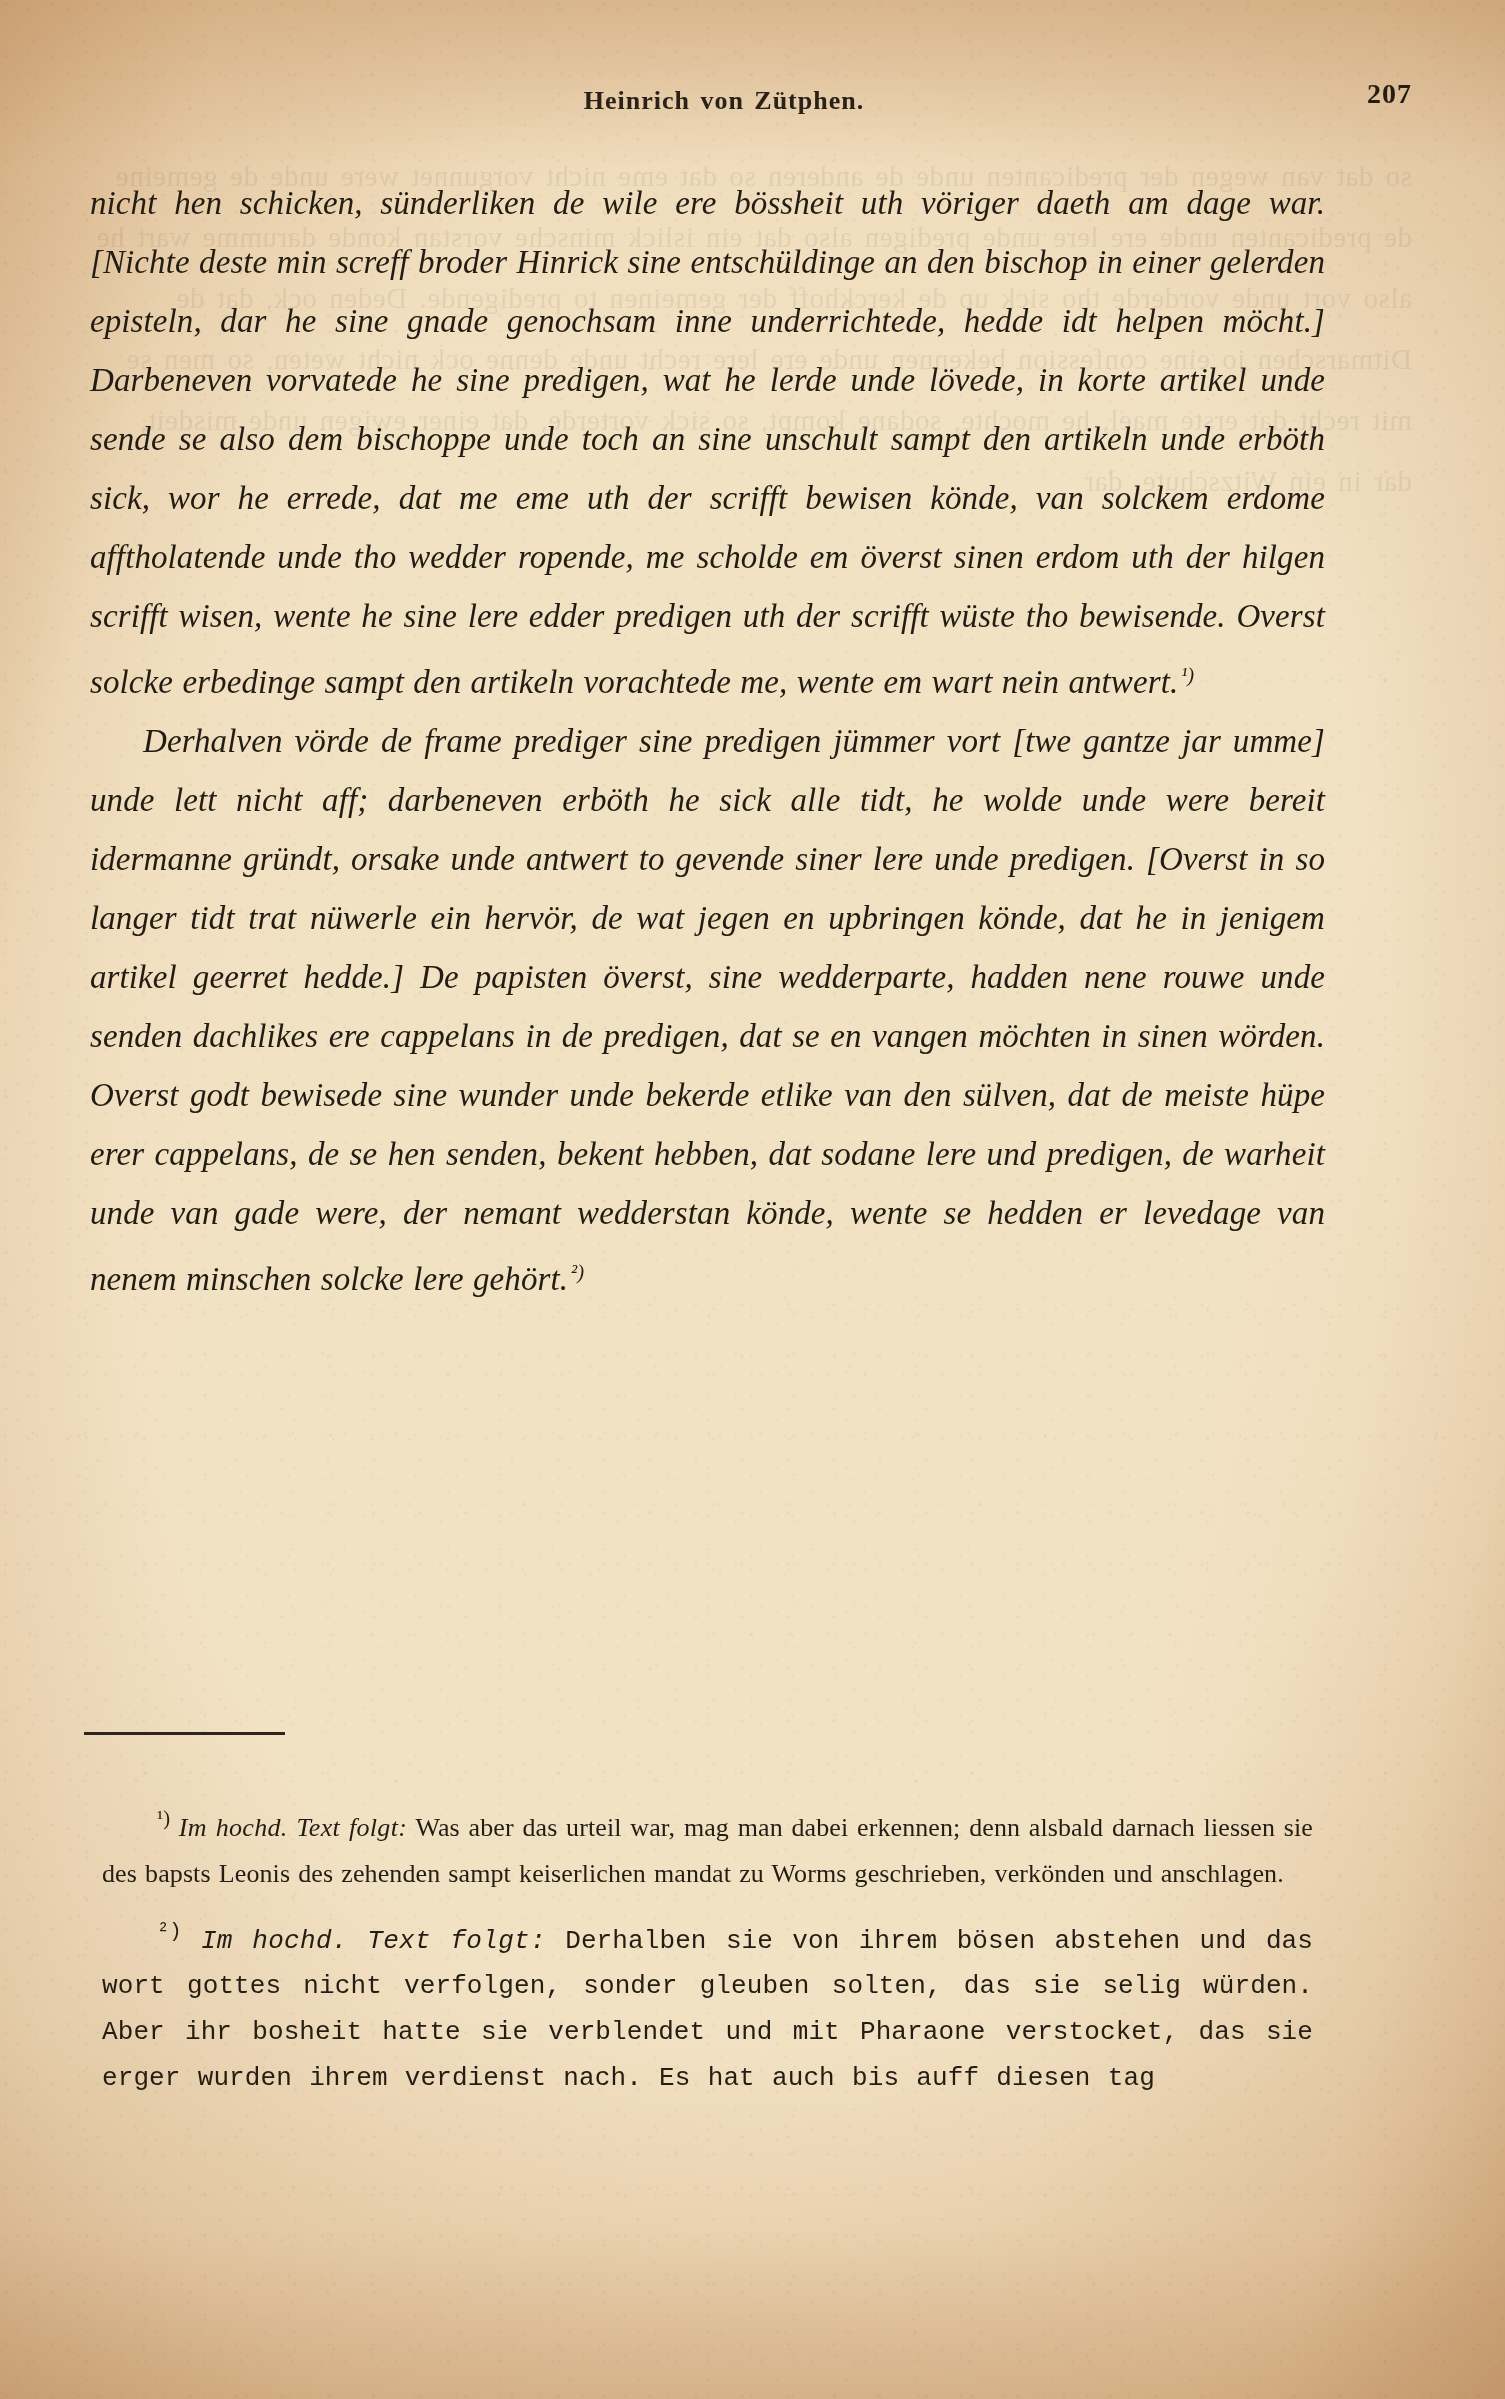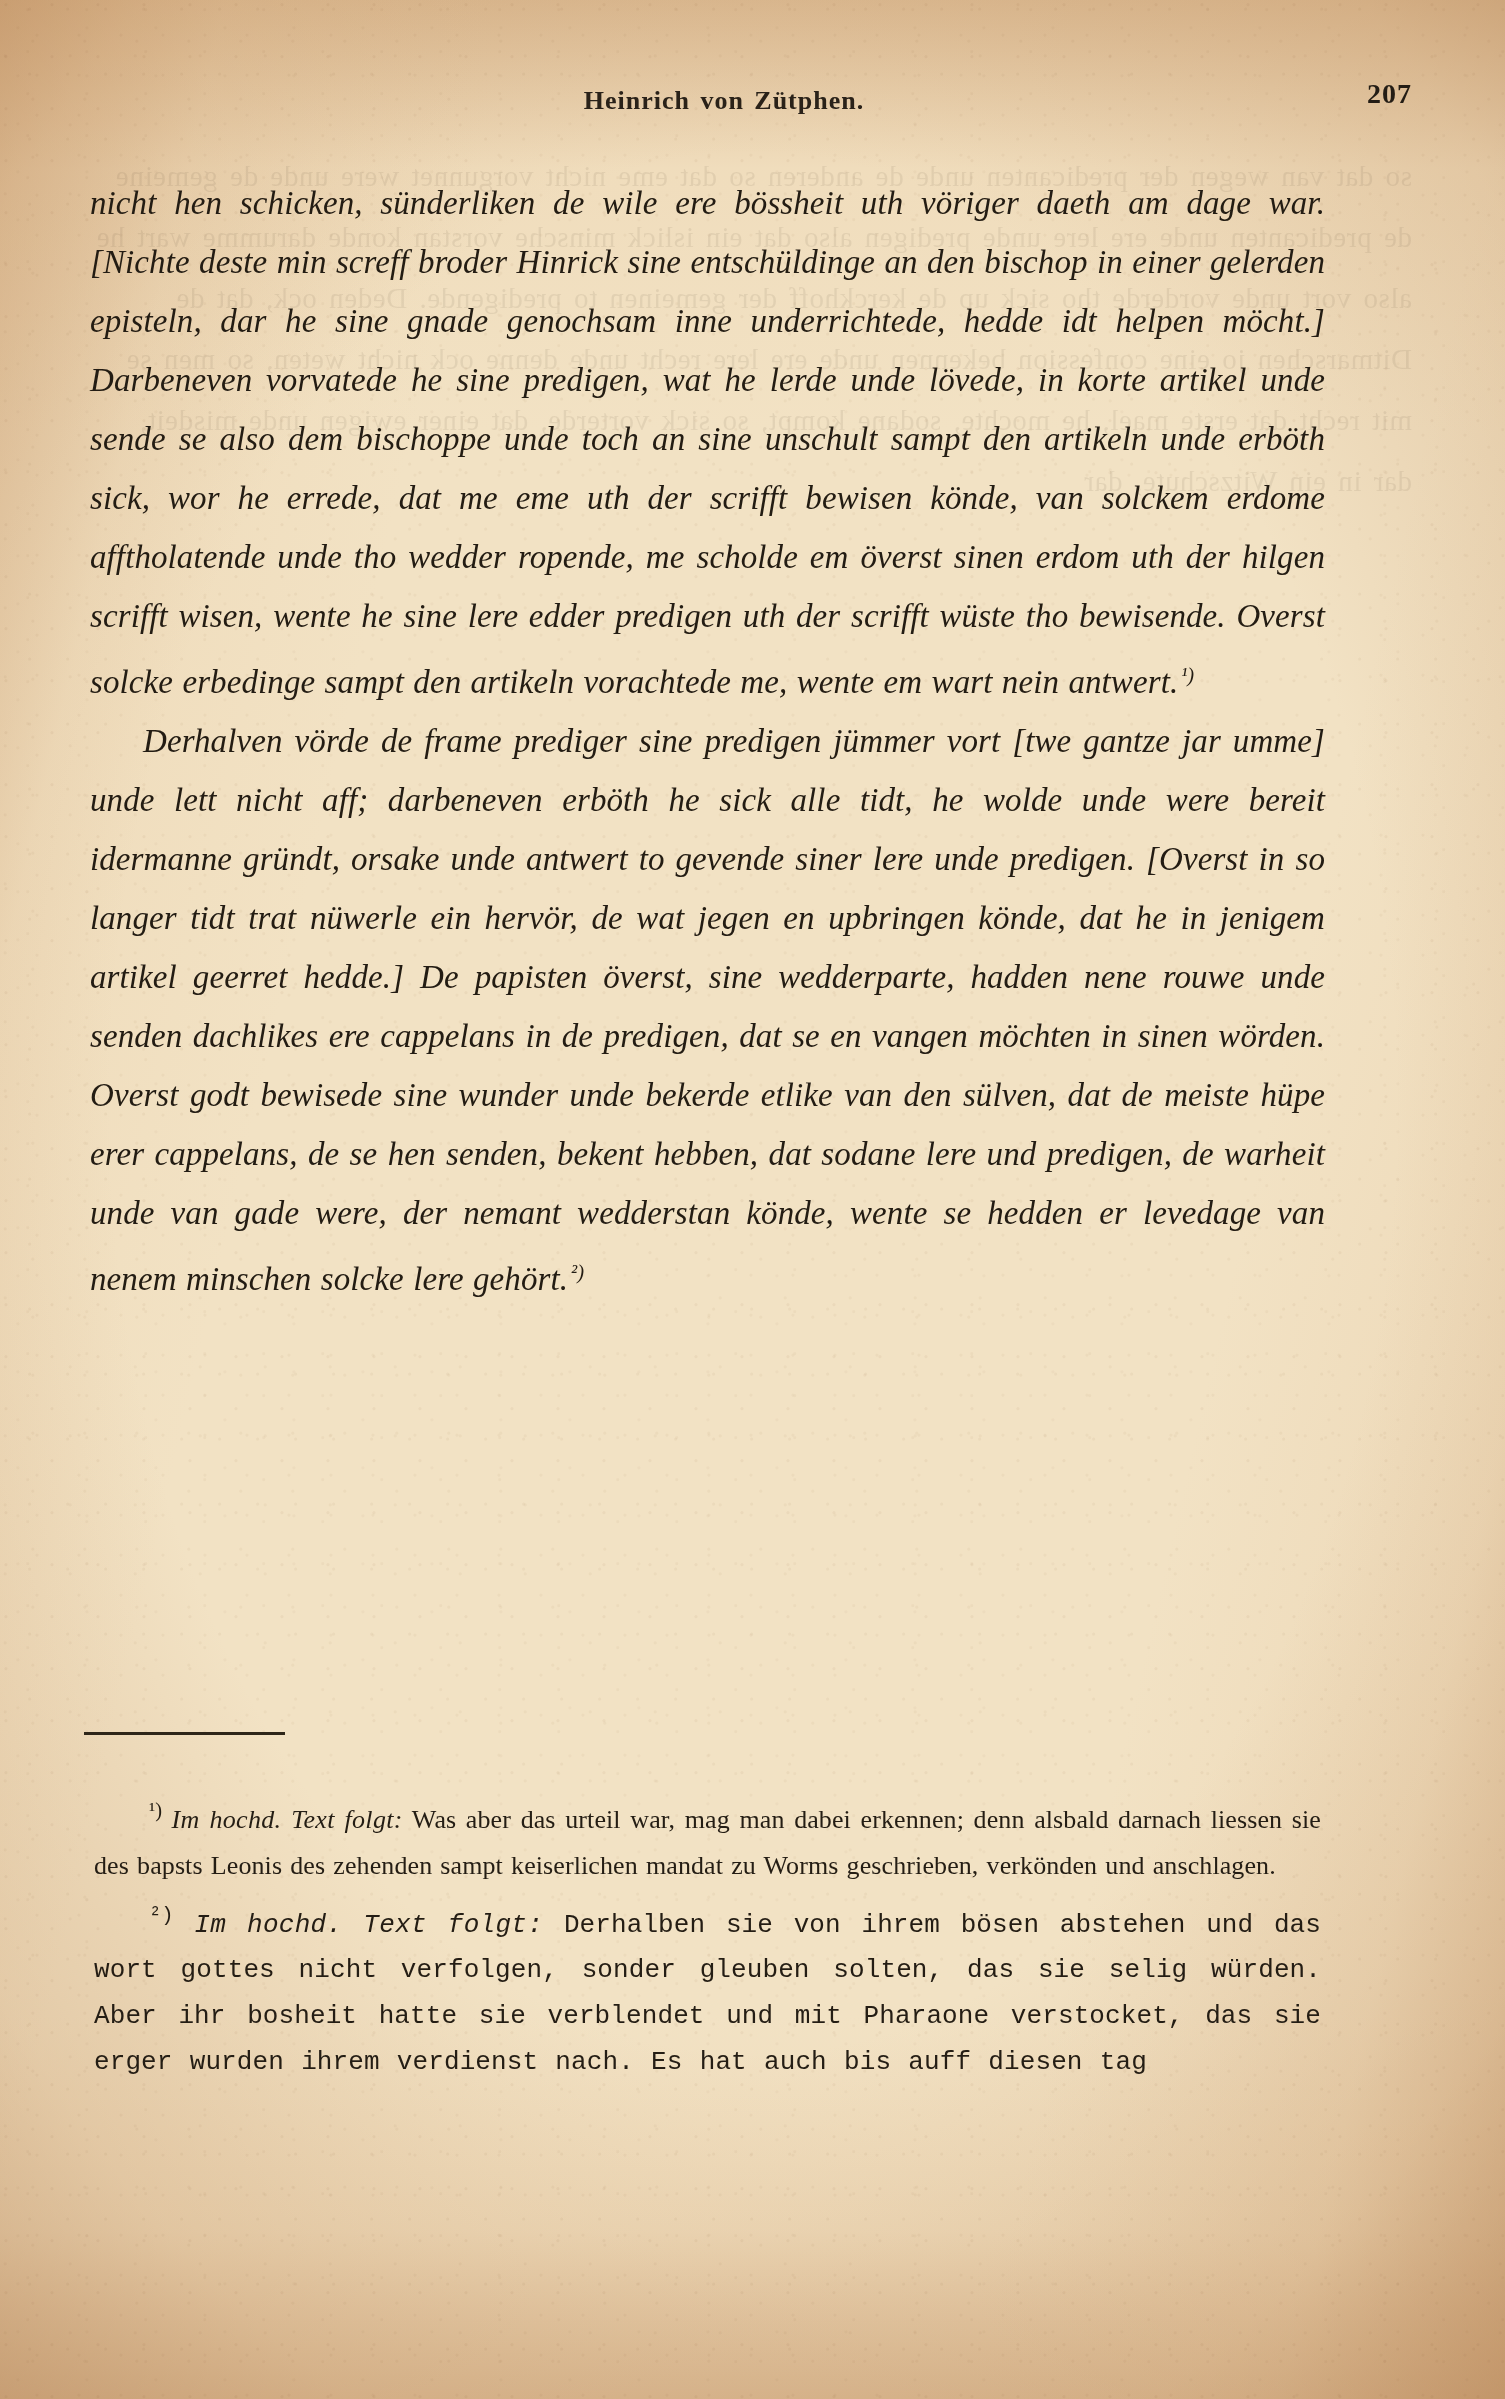--- a/index.html
+++ b/index.html
@@ -154,21 +154,21 @@
 
   
   .footnotes {
     position: absolute;
     top: 1783px;
     left: 90px;
     width: 1235px;
     z-index: 2;
   }
   p.fn {
-    margin: 4px;
+    margin: 12px;
     font-size: 26px;
     line-height: 46px;
     text-align: justify;
     text-align-last: left;
     text-indent: 55px;
     color: #241d14;
     letter-spacing: 0.1px;
     word-spacing: 1.5px;
   }
   p.fn + p.fn { margin-top: 1px; font-family: Liberation Mono, monospace; }

